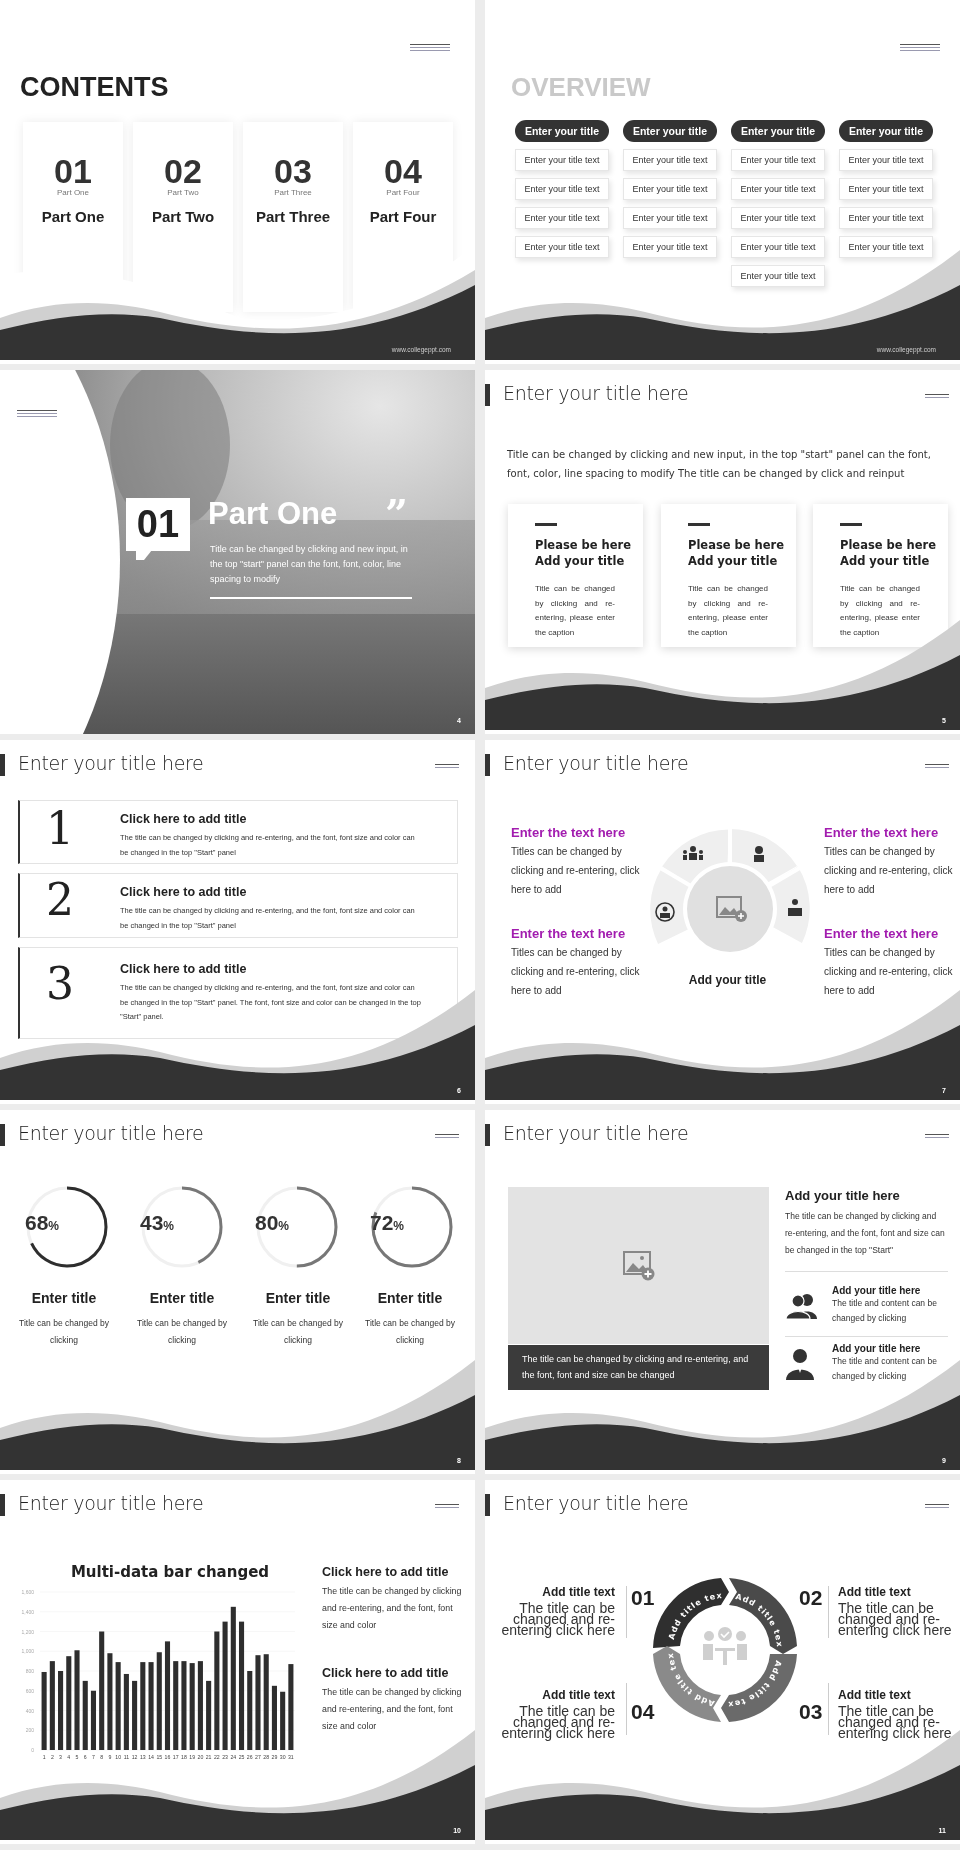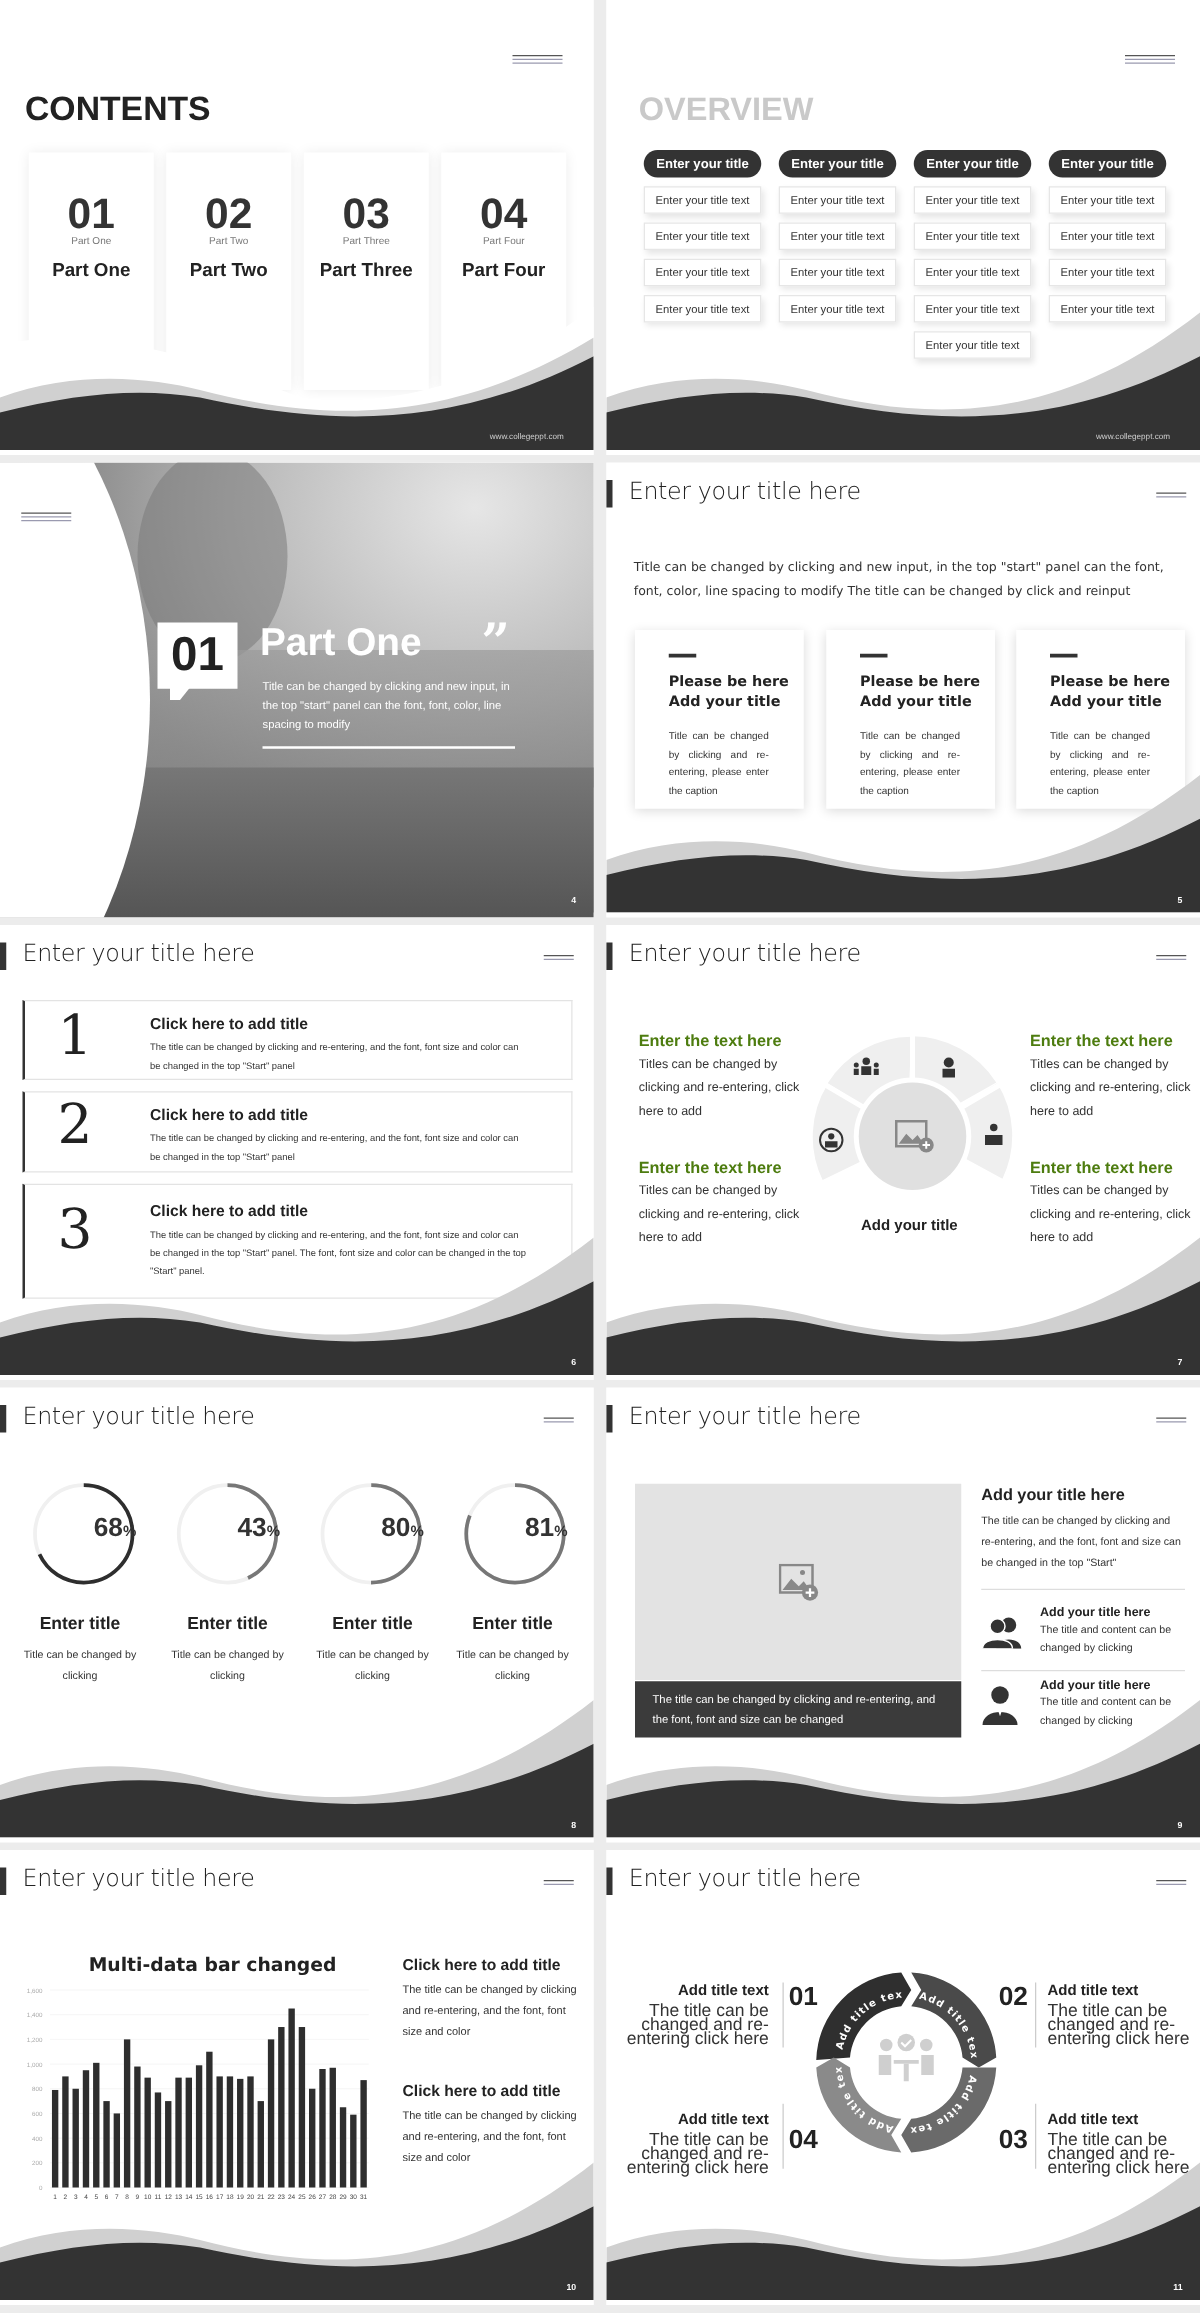--- a/index.html
+++ b/index.html
@@ -50,28 +50,28 @@
   .card5 .d{position:absolute;left:27px;top:78px;width:80px;font-size:8px;line-height:14.5px;color:#333;text-align:justify}
 
   
   .row6{position:absolute;left:18px;width:440px;background:#fff;border:1px solid #e3e3e3;border-left:2px solid #333}
   .row6 .n{position:absolute;left:26px;font-family:"DejaVu Serif",serif;font-size:44px;color:#222}
   .row6 .t{position:absolute;left:100px;top:11px;font-size:12.5px;font-weight:bold;color:#222}
   .row6 .d{position:absolute;left:100px;top:30px;width:305px;font-size:7.5px;line-height:14.5px;color:#333}
 
   
   .txt7{position:absolute;width:130px}
-  .txt7 .t{font-size:13px;font-weight:bold;color:#4d7c0f;line-height:18px}
+  .txt7 .t{font-size:13px;font-weight:bold;color:#a21caf;line-height:18px}
   .txt7 .d{font-size:10px;line-height:19px;color:#333}
   .donut7{position:absolute;left:160px;top:84px;width:170px;height:170px}
   .lbl7{position:absolute;left:160px;top:233px;width:165px;text-align:center;font-size:12px;font-weight:bold;color:#222}
 
   
   .ring8{position:absolute;top:75px;width:84px;height:84px}
-  .pct8{position:absolute;top:101px;width:84px;text-align:right;font-size:21px;font-weight:bold;color:#333}
+  .pct8{position:absolute;top:101px;width:84px;text-align:left;font-size:21px;font-weight:bold;color:#333}
   .pct8 small{font-size:12px}
   .t8{position:absolute;top:180px;width:110px;text-align:center;font-size:14px;font-weight:bold;color:#222}
   .d8{position:absolute;top:205px;width:110px;text-align:center;font-size:8.5px;line-height:17px;color:#333}
 
   
   .ph9{position:absolute;left:23px;top:77px;width:261px;height:157px;background:#e3e3e3}
   .cap9{position:absolute;left:23px;top:235px;width:261px;height:45px;background:#3b3b3b;color:#fff;font-size:9px;line-height:16px;padding:6px 14px}
   .r9t{position:absolute;left:300px;top:78px;font-size:13px;font-weight:bold;color:#222}
   .r9d{position:absolute;left:300px;top:98px;width:160px;font-size:8.5px;line-height:17px;color:#333}
   .sep9{position:absolute;left:300px;width:163px;height:1px;background:#ddd}
@@ -348,21 +348,21 @@
   <div class="pct8" style="left:140px"><span>43</span><small>%</small></div>
   <svg class="ring8" style="left:255px" viewBox="0 0 84 84">
     <circle cx="42" cy="42" r="39" fill="none" stroke="#f0f0f0" stroke-width="3"></circle>
     <circle cx="42" cy="42" r="39" fill="none" stroke="#777" stroke-width="3" stroke-dasharray="122.5 245" transform="rotate(-90 42 42)"></circle>
   </svg>
   <div class="pct8" style="left:255px"><span>80</span><small>%</small></div>
   <svg class="ring8" style="left:370px" viewBox="0 0 84 84">
     <circle cx="42" cy="42" r="39" fill="none" stroke="#f0f0f0" stroke-width="3"></circle>
     <circle cx="42" cy="42" r="39" fill="none" stroke="#777" stroke-width="3" stroke-dasharray="198.5 245" transform="rotate(-90 42 42)"></circle>
   </svg>
-  <div class="pct8" style="left:370px"><span>81</span><small>%</small></div>
+  <div class="pct8" style="left:370px"><span>72</span><small>%</small></div>
 
   <div class="t8" style="left:9px">Enter title</div>
   <div class="d8" style="left:9px">Title can be changed by clicking</div>
   <div class="t8" style="left:127px">Enter title</div>
   <div class="d8" style="left:127px">Title can be changed by clicking</div>
   <div class="t8" style="left:243px">Enter title</div>
   <div class="d8" style="left:243px">Title can be changed by clicking</div>
   <div class="t8" style="left:355px">Enter title</div>
   <div class="d8" style="left:355px">Title can be changed by clicking</div>
   <svg class="wave" viewBox="0 0 475 360">

